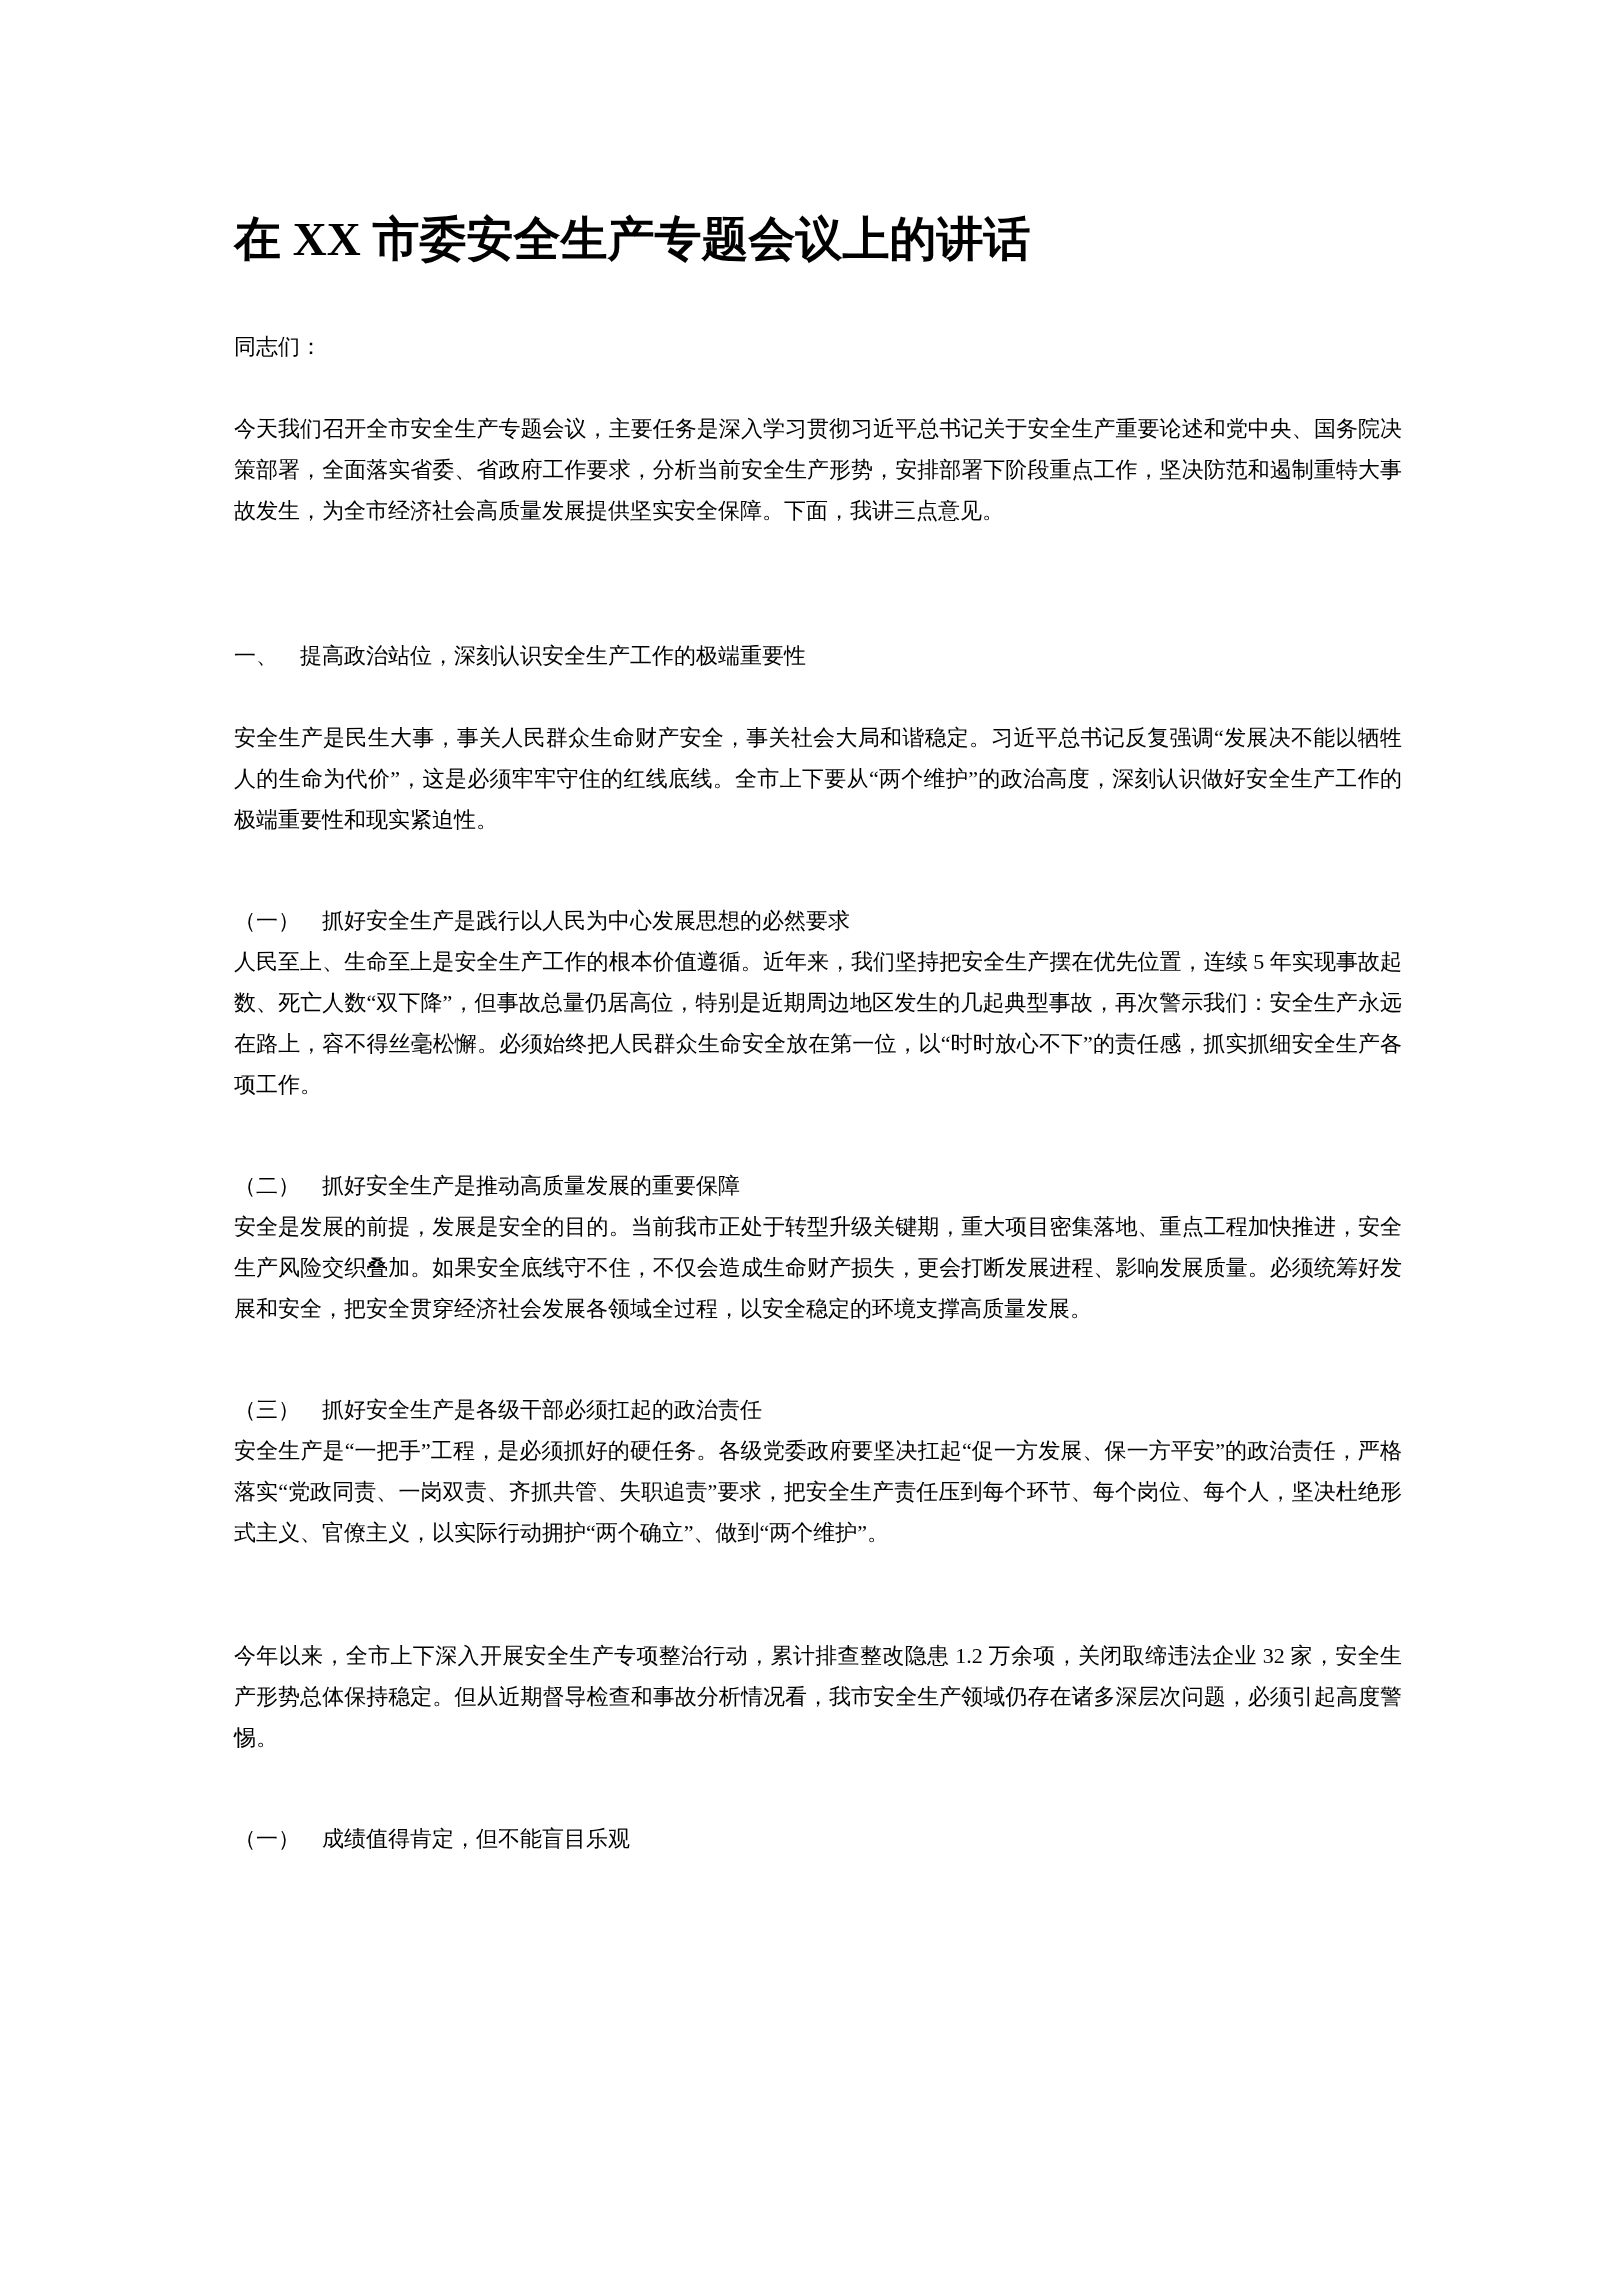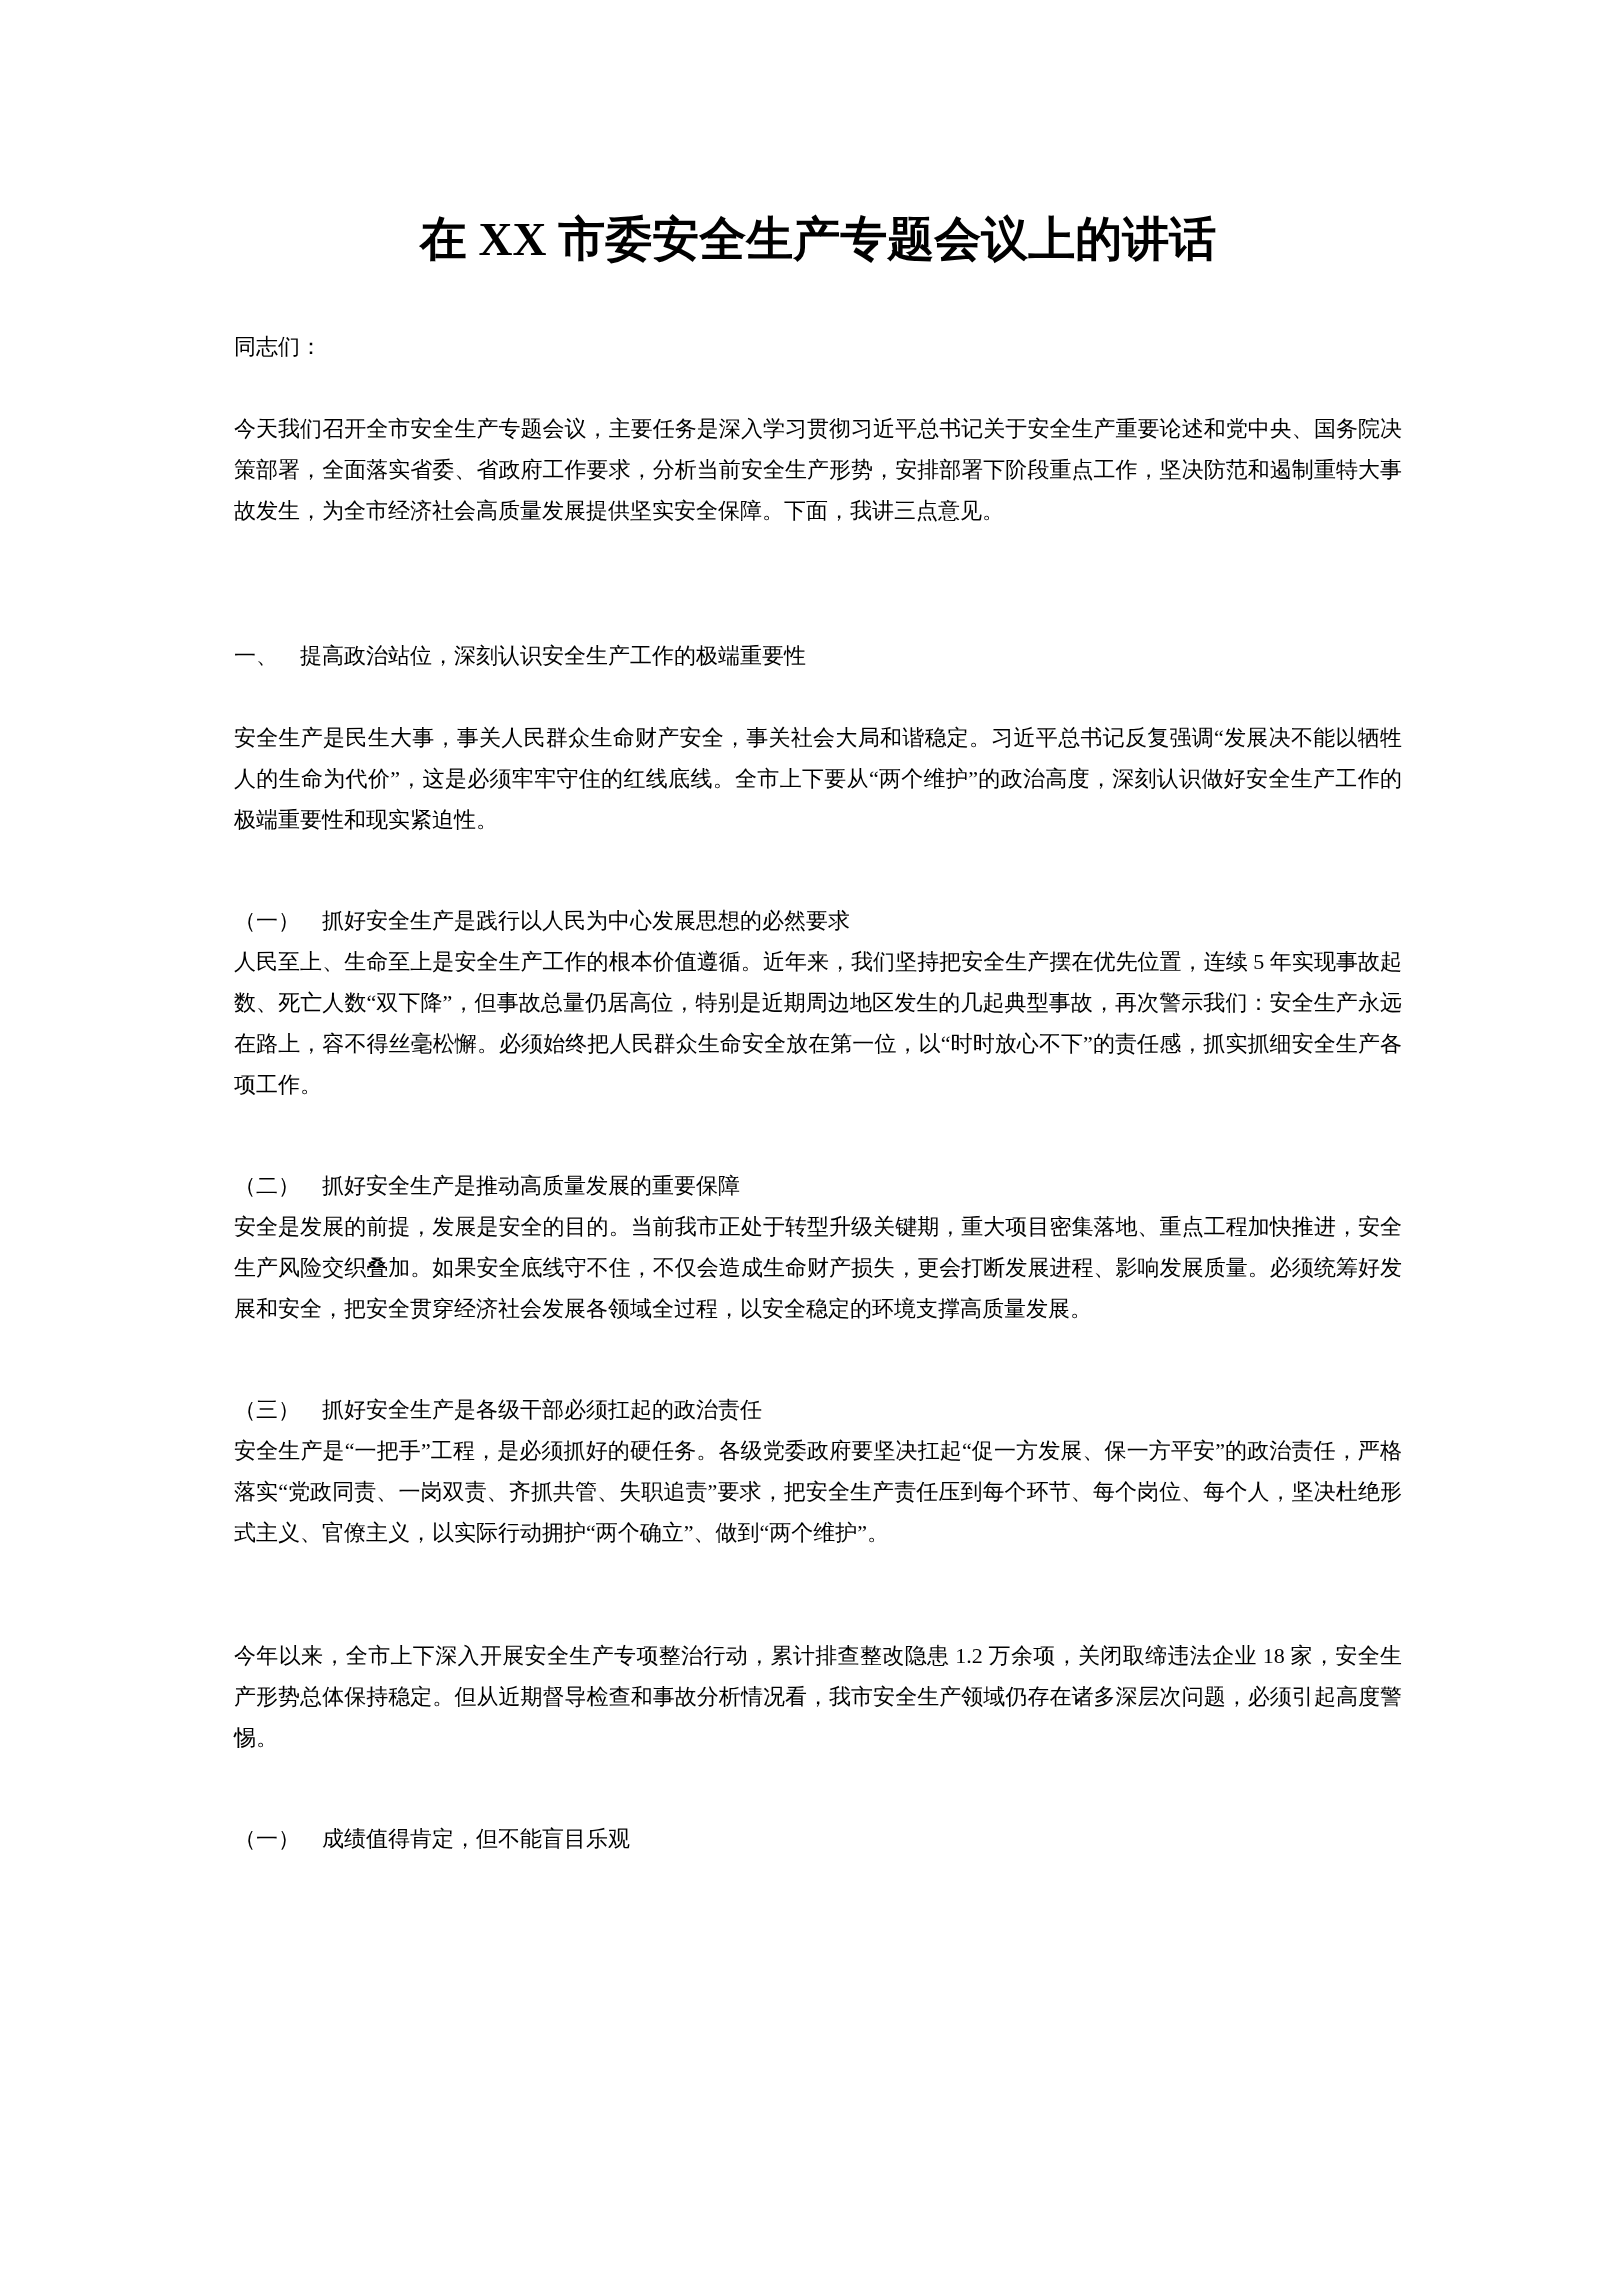--- a/index.html
+++ b/index.html
@@ -25,21 +25,20 @@
     font-size: 22px;
     line-height: 41px;
     text-align: justify;
     white-space: pre-wrap;
     word-break: break-all;
   }
   .block.title {
     font-size: 47px;
     line-height: 63px;
     font-weight: bold;
-    text-align: center;
     margin-bottom: 55px;
     word-break: keep-all;
   }
   .block.blank {
     height: 41px;
   }
   .block.h1 {
     margin-top: 22px;
   }
   .block.h2 {
@@ -64,18 +63,18 @@
       <div class="block h2">（一）　抓好安全生产是践行以人民为中心发展思想的必然要求</div>
       <div class="block para">人民至上、生命至上是安全生产工作的根本价值遵循。近年来，我们坚持把安全生产摆在优先位置，连续 5 年实现事故起数、死亡人数“双下降”，但事故总量仍居高位，特别是近期周边地区发生的几起典型事故，再次警示我们：安全生产永远在路上，容不得丝毫松懈。必须始终把人民群众生命安全放在第一位，以“时时放心不下”的责任感，抓实抓细安全生产各项工作。</div>
       <div class="block blank"></div>
       <div class="block h2">（二）　抓好安全生产是推动高质量发展的重要保障</div>
       <div class="block para">安全是发展的前提，发展是安全的目的。当前我市正处于转型升级关键期，重大项目密集落地、重点工程加快推进，安全生产风险交织叠加。如果安全底线守不住，不仅会造成生命财产损失，更会打断发展进程、影响发展质量。必须统筹好发展和安全，把安全贯穿经济社会发展各领域全过程，以安全稳定的环境支撑高质量发展。</div>
       <div class="block blank"></div>
       <div class="block h2">（三）　抓好安全生产是各级干部必须扛起的政治责任</div>
       <div class="block para">安全生产是“一把手”工程，是必须抓好的硬任务。各级党委政府要坚决扛起“促一方发展、保一方平安”的政治责任，严格落实“党政同责、一岗双责、齐抓共管、失职追责”要求，把安全生产责任压到每个环节、每个岗位、每个人，坚决杜绝形式主义、官僚主义，以实际行动拥护“两个确立”、做到“两个维护”。</div>
       <div class="block blank"></div>
       <div class="block blank"></div>
-      <div class="block para">今年以来，全市上下深入开展安全生产专项整治行动，累计排查整改隐患 1.2 万余项，关闭取缔违法企业 18 家，安全生产形势总体保持稳定。但从近期督导检查和事故分析情况看，我市安全生产领域仍存在诸多深层次问题，必须引起高度警惕。</div>
+      <div class="block para">今年以来，全市上下深入开展安全生产专项整治行动，累计排查整改隐患 1.2 万余项，关闭取缔违法企业 32 家，安全生产形势总体保持稳定。但从近期督导检查和事故分析情况看，我市安全生产领域仍存在诸多深层次问题，必须引起高度警惕。</div>
       <div class="block blank"></div>
       <div class="block h2">（一）　成绩值得肯定，但不能盲目乐观</div>
     </div>
 </div>
 
 
 </body></html>

